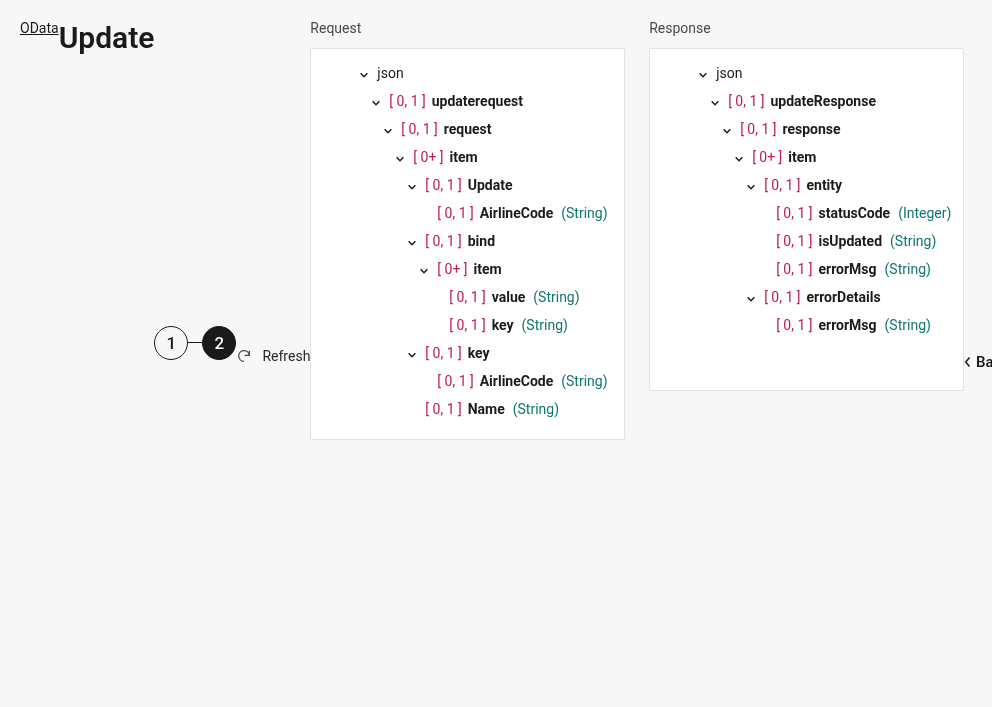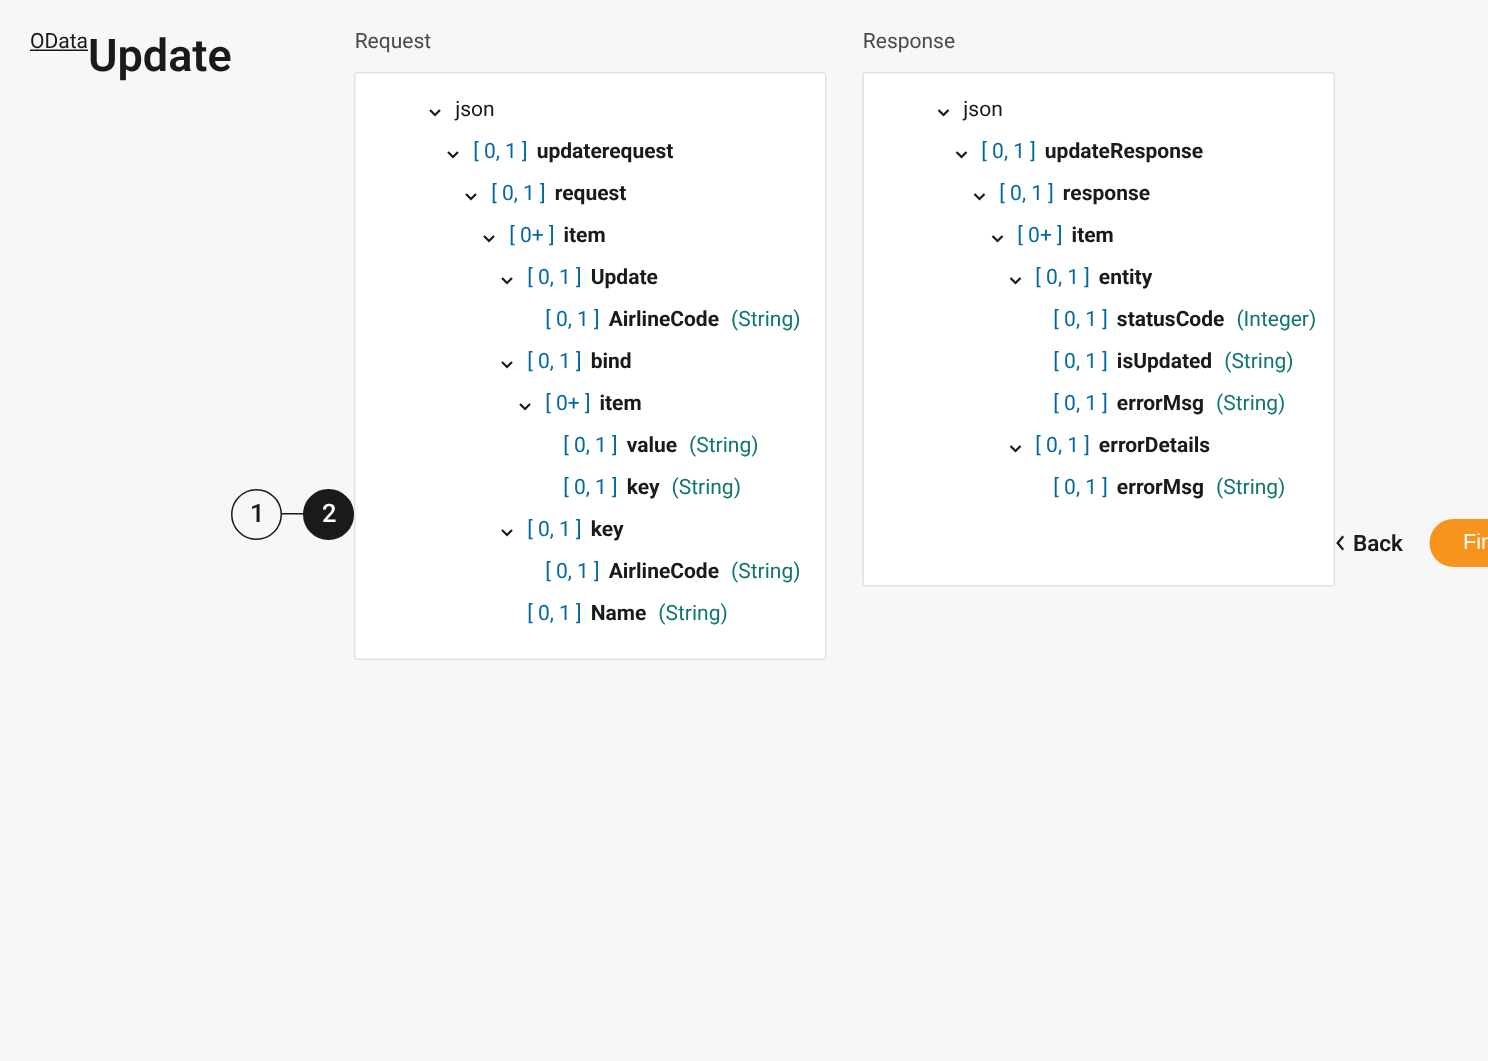--- a/index.html
+++ b/index.html
@@ -121,21 +121,21 @@
     cursor: pointer;
   }
   .chevron svg {
     width: 10px;
     height: 10px;
     stroke: #1a1a1a;
     stroke-width: 1.8;
     fill: none;
   }
   .chevron.placeholder svg { visibility: hidden; }
-  .cardinality { color: #0369a1; }
+  .cardinality { color: #be185d; }
   .name { font-weight: 700; margin-left: 2px; }
   .dtype { color: #0f766e; margin-left: 4px; }
   .root-label { color: #1a1a1a; }
 
   .footer-actions {
     display: flex;
     align-items: center;
     gap: 18px;
     margin-top: 28px;
     padding-bottom: 20px;
@@ -177,20 +177,29 @@
 
   <h1 class="title">Update</h1>
 
   <div class="stepper">
     <div class="step">1</div>
     <div class="step-line"></div>
     <div class="step active">2</div>
   </div>
 
 
+  <div class="refresh-row">
+    <span class="refresh-icon">
+      <svg viewBox="0 0 24 24">
+          <path d="M20 11A8 8 0 1 0 12 20" stroke-width="2"></path>
+          <path d="M20 4v7h-7" stroke-width="2"></path>
+        </svg>
+    </span>
+    <span class="refresh-label">Refresh</span>
+  </div>
 
   <div class="columns">
 
     <div class="col">
       <div class="col-header">Request</div>
       <div class="panel" id="request-panel">
           <div class="tree-row" style="padding-left: 36px;">
             <span class="chevron">
               <svg viewBox="0 0 12 12">
                 <polyline points="2,4 6,8 10,4"></polyline>

